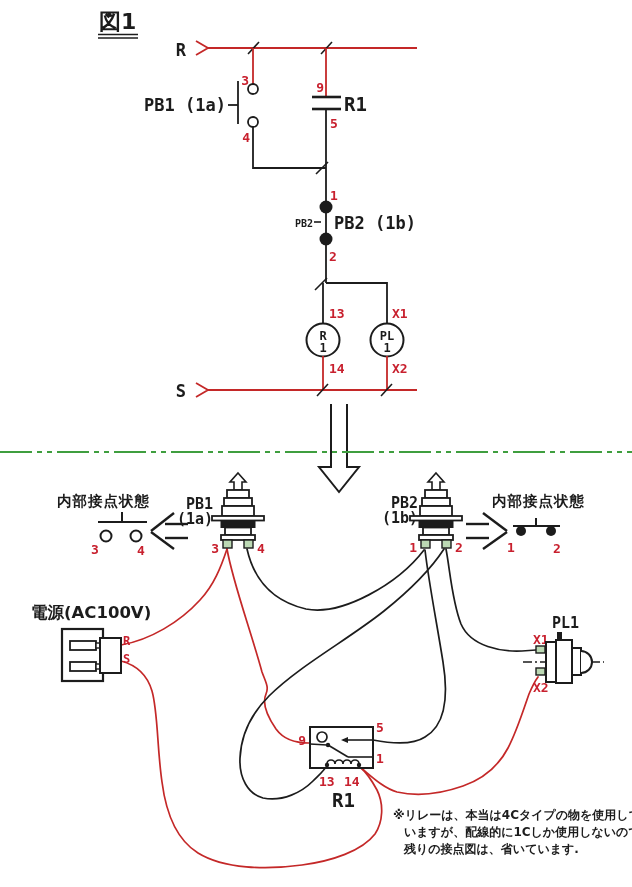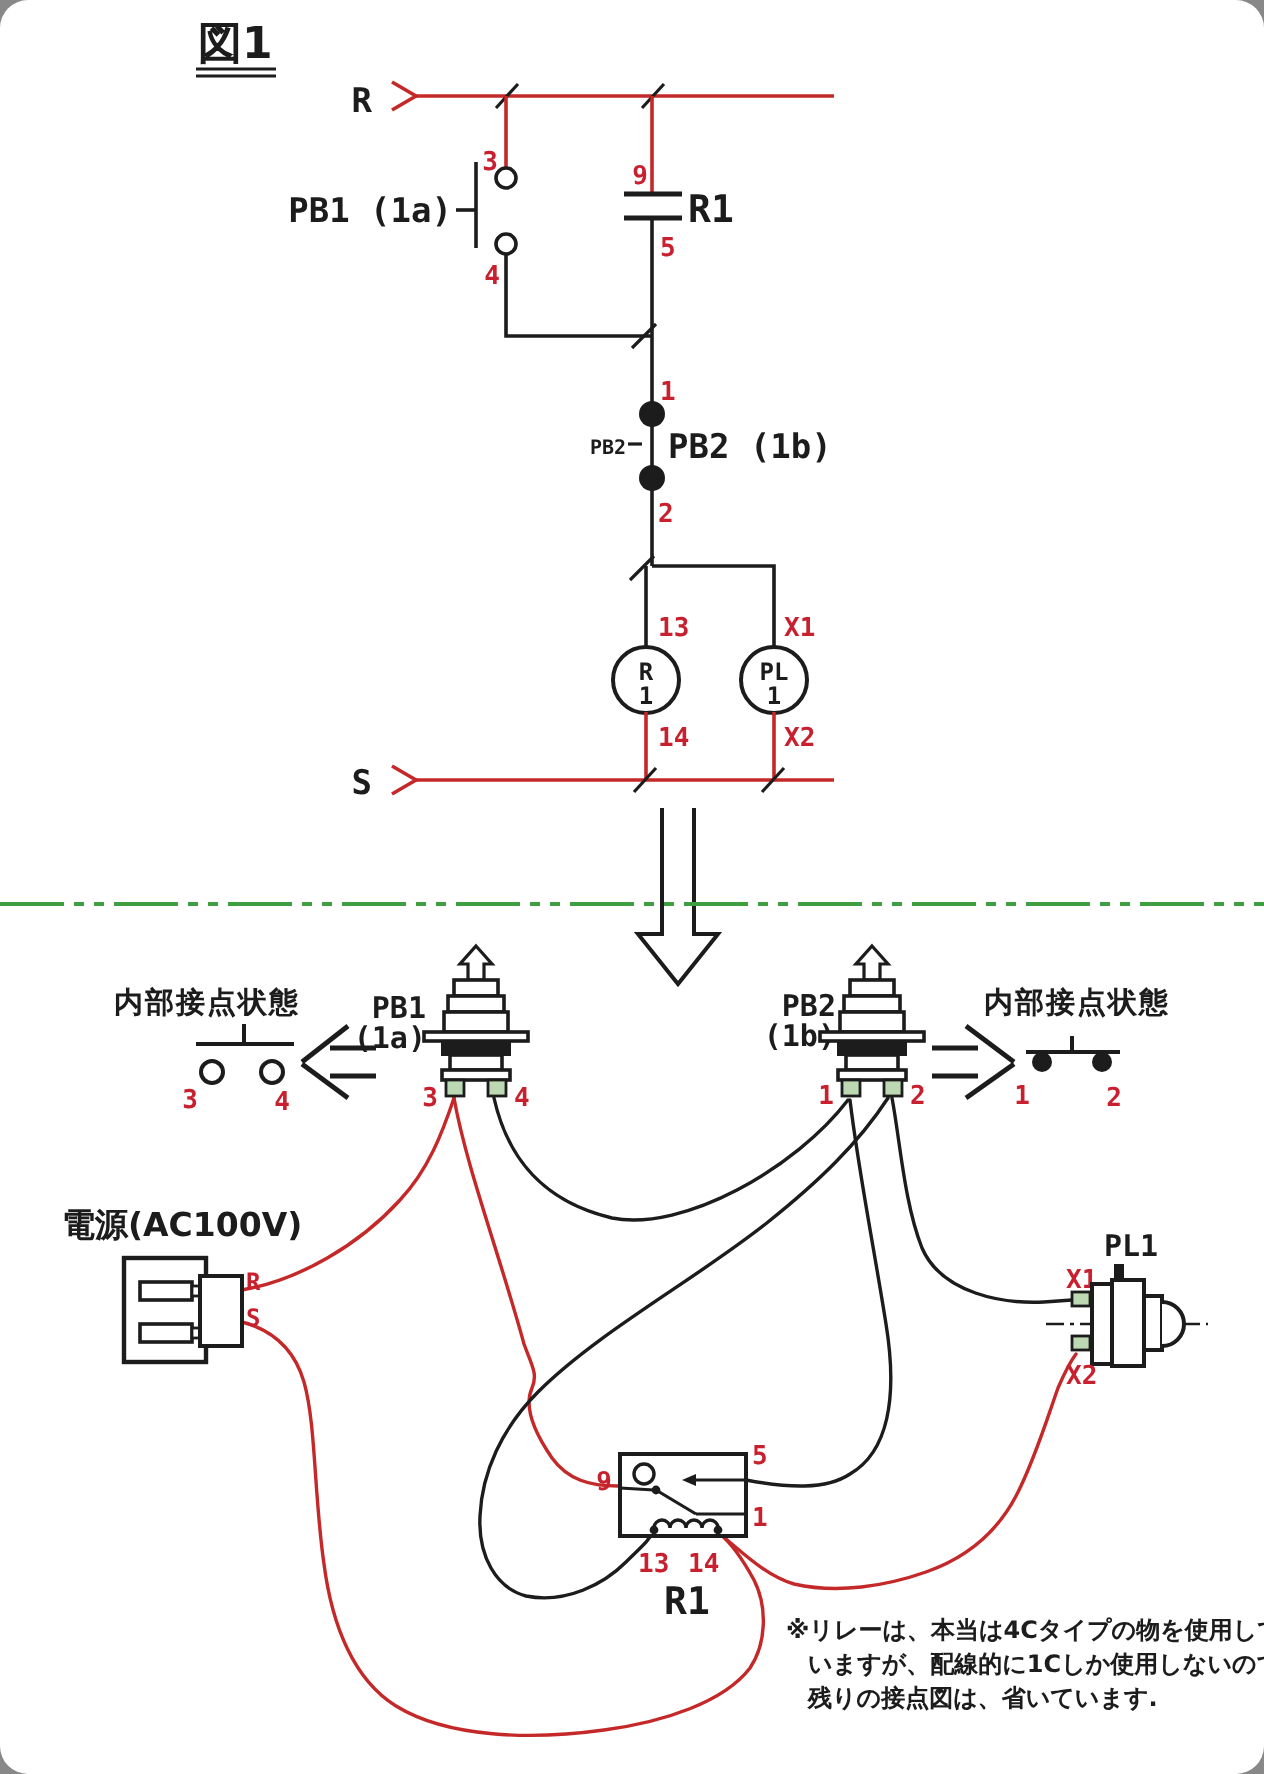--- a/index.html
+++ b/index.html
@@ -1,20 +1,19 @@
 <!DOCTYPE html>
 <html><head>
 <meta charset="utf-8">
 <style>
   html,body{margin:0;padding:0;background:#888;}
   .page{
     position:relative;width:632px;height:887px;background:#ffffff;
     margin:0 auto;overflow:hidden;
     font-family:"DejaVu Sans", sans-serif;
-    border-radius:14px;
   }
   svg{display:block;}
   text{user-select:none;}
   .mono{font-family:"DejaVu Sans Mono","Liberation Mono",monospace;font-weight:bold;}
   .jp{font-family:"DejaVu Sans","Liberation Sans",sans-serif;font-weight:bold;}
 </style>
 </head>
 <body>
 
 <div class="page">

